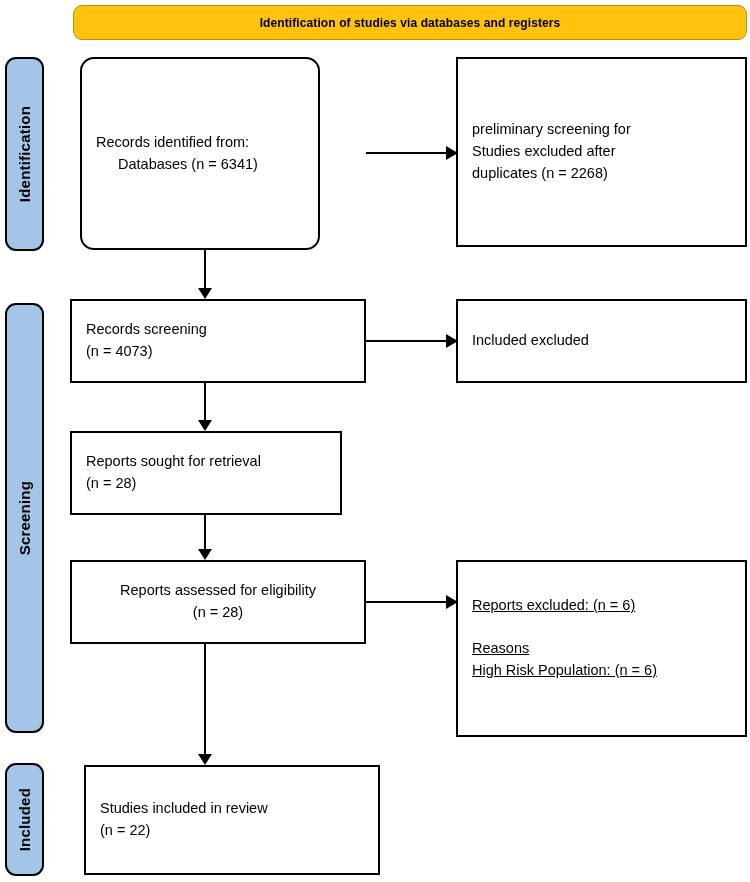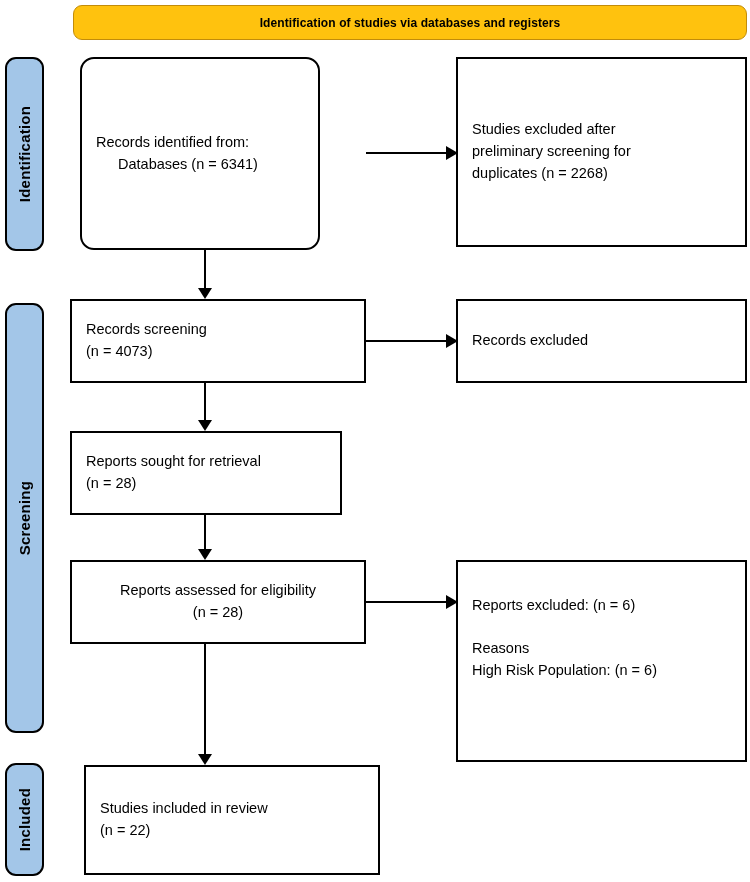--- a/index.html
+++ b/index.html
@@ -111,22 +111,22 @@
   <div class="stage-label" style="left:5px; top:763px; width:39px; height:113px;">
     <span>Included</span>
   </div>
 
   <div class="flow-box" style="left:80px; top:57px; width:240px; height:193px;border-radius:14px;">
     <div class="line">Records identified from:</div>
     <div class="line indent">Databases (n = 6341)</div>
   </div>
 
   <div class="flow-box" style="left:456px; top:57px; width:291px; height:190px;">
+    <div class="line">preliminary screening for</div>
     <div class="line">Studies excluded after</div>
-    <div class="line">preliminary screening for</div>
     <div class="line">duplicates (n = 2268)</div>
   </div>
 
   <div class="conn" style="left:366px; top:143px; width:92px; height:20px;">
     <svg width="92" height="20" viewBox="0 0 92 20">
       <line x1="0" y1="10" x2="80" y2="10" stroke="#000" stroke-width="2"></line>
       <polygon points="80,3 92,10 80,17" fill="#000"></polygon>
     </svg>
   </div>
 
@@ -136,21 +136,21 @@
       <polygon points="3,38 17,38 10,49" fill="#000"></polygon>
     </svg>
   </div>
 
   <div class="flow-box" style="left:70px; top:299px; width:296px; height:84px;">
     <div class="line">Records screening</div>
     <div class="line">(n = 4073)</div>
   </div>
 
   <div class="flow-box" style="left:456px; top:299px; width:291px; height:84px;">
-    <div class="line">Records excluded</div>
+    <div class="line">Included excluded</div>
   </div>
 
   <div class="conn" style="left:366px; top:331px; width:92px; height:20px;">
     <svg width="92" height="20" viewBox="0 0 92 20">
       <line x1="0" y1="10" x2="80" y2="10" stroke="#000" stroke-width="2"></line>
       <polygon points="80,3 92,10 80,17" fill="#000"></polygon>
     </svg>
   </div>
 
   <div class="conn" style="left:195px; top:383px; width:20px; height:48px;">
@@ -170,21 +170,21 @@
       <line x1="10" y1="0" x2="10" y2="34" stroke="#000" stroke-width="2"></line>
       <polygon points="3,34 17,34 10,45" fill="#000"></polygon>
     </svg>
   </div>
 
   <div class="flow-box" style="left:70px; top:560px; width:296px; height:84px;text-align:center;">
     <div class="line">Reports assessed for eligibility</div>
     <div class="line">(n = 28)</div>
   </div>
 
-  <div class="flow-box top-aligned" style="left:456px; top:560px; width:291px; height:202px; padding-top:33px;">
+  <div class="flow-box top-aligned" style="left:456px; top:560px; width:291px; height:177px; padding-top:33px;text-decoration:underline;">
     <div class="line">Reports excluded: (n = 6)</div>
     <div class="spacer"></div>
     <div class="line">Reasons</div>
     <div class="line">High Risk Population: (n = 6)</div>
   </div>
 
   <div class="conn" style="left:366px; top:592px; width:92px; height:20px;">
     <svg width="92" height="20" viewBox="0 0 92 20">
       <line x1="0" y1="10" x2="80" y2="10" stroke="#000" stroke-width="2"></line>
       <polygon points="80,3 92,10 80,17" fill="#000"></polygon>

